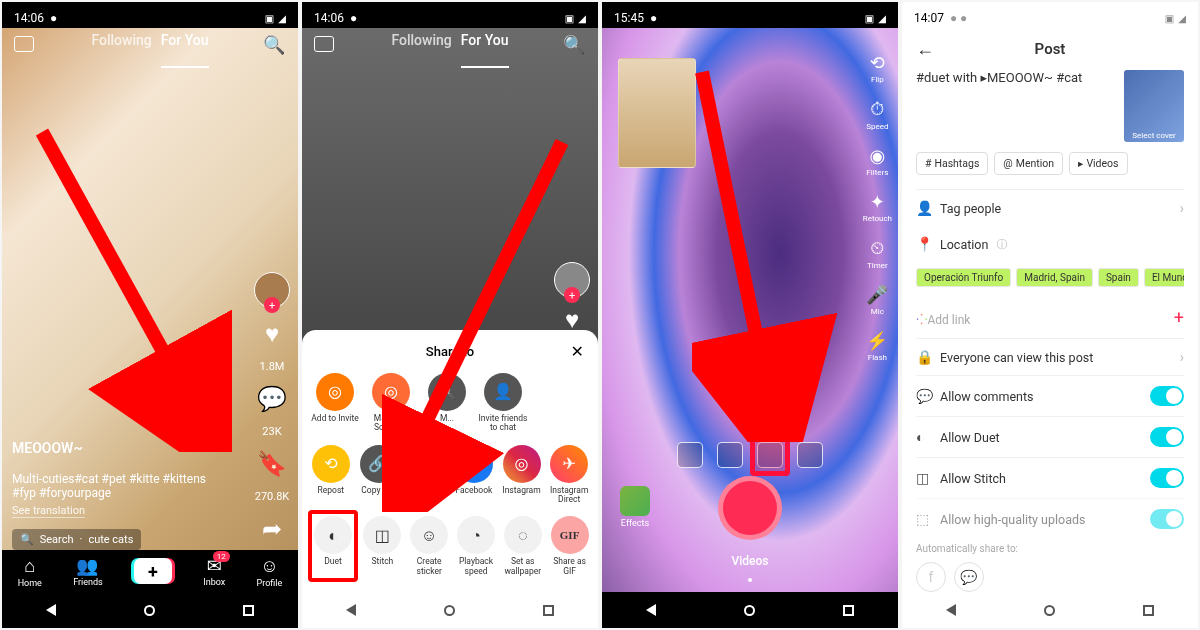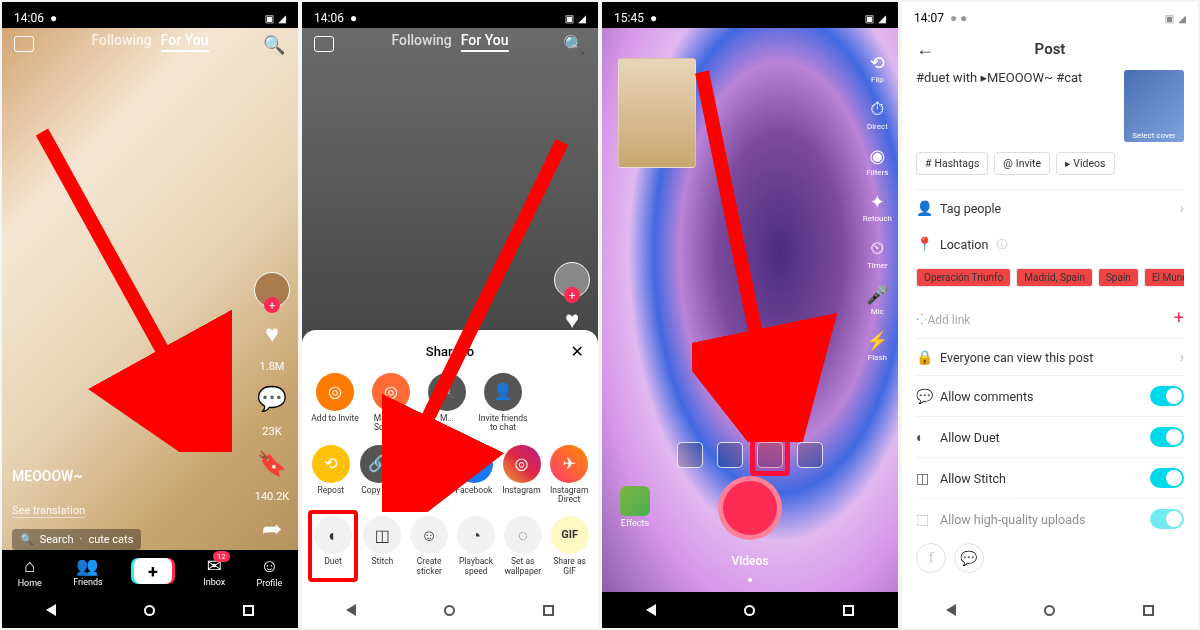--- a/index.html
+++ b/index.html
@@ -22,21 +22,21 @@
   .android-nav.dark .nav-circle { border-color: #fff; }
   .nav-square { width: 11px; height: 11px; border: 2px solid #555; }
   .android-nav.dark .nav-square { border-color: #fff; }
 
   
   .p1 { background: #000; }
   .feed-bg { position: absolute; inset: 26px 0 36px 0; background: linear-gradient(135deg, #d4a574 0%, #f5e6d3 25%, #e8d5b7 50%, #c9a671 75%, #b08d5a 100%); }
   .feed-top { position: absolute; top: 30px; left: 0; right: 0; display: flex; justify-content: center; gap: 9px; color: #fff; font-size: 14px; font-weight: 500; }
   .live-badge { position: absolute; left: 12px; top: 34px; width: 20px; height: 16px; border: 1.5px solid #fff; border-radius: 3px; }
   .search-top { position: absolute; right: 12px; top: 32px; font-size: 18px; color: #fff; }
-  .tab-active { border-bottom: 2.5px solid #fff; padding-bottom: 2px; }
+  .tab-active { border-bottom: 2.5px solid #fff; padding-bottom: 18px; }
   .tab-in { color: rgba(255,255,255,0.75); }
   .side-actions { position: absolute; right: 8px; top: 270px; display: flex; flex-direction: column; align-items: center; gap: 10px; color: #fff; font-size: 11px; }
   .action-icon { width: 32px; height: 32px; display: flex; align-items: center; justify-content: center; font-size: 24px; color: #fff; }
   .avatar-sm { width: 36px; height: 36px; border-radius: 50%; background: #a87c4f; border: 1.5px solid #fff; position: relative; }
   .avatar-plus { position: absolute; bottom: -6px; left: 50%; transform: translateX(-50%); width: 16px; height: 16px; background: #fe2c55; border-radius: 50%; color: #fff; font-size: 11px; display: flex; align-items: center; justify-content: center; }
   .caption { position: absolute; bottom: 110px; left: 10px; color: #fff; font-size: 12px; max-width: 200px; }
   .caption .author { font-weight: 600; font-size: 14px; margin-bottom: 16px; }
   .caption .trans { margin-top: 4px; font-size: 11px; opacity: 0.9; border-bottom: 0.5px solid rgba(255,255,255,0.6); display: inline-block; }
   .search-pill { position: absolute; bottom: 78px; left: 10px; background: rgba(0,0,0,0.35); color: #fff; border-radius: 4px; padding: 4px 8px; font-size: 11px; display: flex; gap: 6px; align-items: center; }
   .bottom-nav { position: absolute; bottom: 36px; left: 0; right: 0; height: 42px; background: #000; display: flex; justify-content: space-around; align-items: center; color: #fff; font-size: 9px; }
@@ -88,21 +88,21 @@
   .thumb { width: 60px; height: 72px; background: linear-gradient(135deg, #4a6eb0, #7fa3e0); border-radius: 3px; position: relative; font-size: 8px; color: #fff; display: flex; align-items: flex-end; justify-content: center; padding: 2px; text-align: center; }
   .chip-row { display: flex; gap: 6px; margin-bottom: 14px; }
   .chip { border: 1px solid #ddd; border-radius: 4px; padding: 4px 8px; font-size: 10.5px; display: flex; align-items: center; gap: 3px; color: #333; }
   .opt-row { display: flex; align-items: center; justify-content: space-between; padding: 10px 0; border-top: 0.5px solid #f0f0f0; font-size: 12.5px; }
   .opt-row .lbl { display: flex; align-items: center; gap: 8px; }
   .opt-row .ico { width: 16px; font-size: 14px; color: #555; }
   .chev { color: #bbb; font-size: 14px; }
   .toggle { width: 34px; height: 20px; background: #00d9e9; border-radius: 10px; position: relative; }
   .toggle::after { content: ''; position: absolute; right: 2px; top: 2px; width: 16px; height: 16px; background: #fff; border-radius: 50%; }
   .loc-chips { display: flex; gap: 5px; padding: 6px 0 10px; overflow: hidden; font-size: 10px; }
-  .loc-chip { border: 1px solid #e5e5e5; border-radius: 3px; padding: 3px 7px; white-space: nowrap; background: #ef4444; }
+  .loc-chip { border: 1px solid #e5e5e5; border-radius: 3px; padding: 3px 7px; white-space: nowrap; background: #bef264; }
   .addlink { display: flex; align-items: flex-end; justify-content: space-between; padding: 10px 0; color: #aaa; }
   .addlink .dots4 { font-size: 14px; }
   .share-to { font-size: 10px; color: #aaa; padding: 4px 0; }
   .share-to-row { display: flex; gap: 8px; padding: 4px 0 10px; }
   .share-circle { width: 30px; height: 30px; border-radius: 50%; border: 1px solid #e0e0e0; display: flex; align-items: center; justify-content: center; color: #ccc; font-size: 14px; }
 </style>
 </head>
 <body>
 
 <div class="phone p1">
@@ -126,28 +126,29 @@
 
   <div class="side-actions">
     <div class="avatar-sm">
         <div class="avatar-plus">+</div>
       </div>
     <div class="action-icon">♥</div>
     <div>1.8M</div>
     <div class="action-icon">💬</div>
     <div>23K</div>
     <div class="action-icon">🔖</div>
-    <div>140.2K</div>
+    <div>270.8K</div>
     <div class="action-icon">➦</div>
     <div>107.8K</div>
     <div class="spin-disc"></div>
   </div>
 
   <div class="caption">
     <div class="author">MEOOOW~</div>
+    <div>Multi-cuties#cat #pet #kitte #kittens #fyp #foryourpage</div>
     <div class="trans">See translation</div>
   </div>
 
   <div class="search-pill">
     <span>🔍</span>
     <span>Search</span>
     <span>·</span>
     <span>cute cats</span>
   </div>
 
@@ -280,21 +281,21 @@
         </div>
       <div class="share-item">
           <div class="share-icon" style="background:#f1f1f1;color:#333;">◔</div>
           <span>Playback speed</span>
         </div>
       <div class="share-item">
           <div class="share-icon" style="background:#f1f1f1;color:#333;">◌</div>
           <span>Set as wallpaper</span>
         </div>
       <div class="share-item">
-          <div class="share-icon" style="background:#fef9c3;color:#333;font-size:11px;font-weight:700;">GIF</div>
+          <div class="share-icon" style="background:#fca5a5;color:#333;font-size:11px;font-weight:700;font-family:Liberation Serif, serif;">GIF</div>
           <span>Share as GIF</span>
         </div>
     </div>
   </div>
 
   <div class="android-nav">
     <div class="nav-triangle"></div>
     <div class="nav-circle"></div>
     <div class="nav-square"></div>
   </div>
@@ -325,21 +326,21 @@
   <div class="p3-bg"></div>
   <div class="pip"></div>
 
   <div class="rec-side">
     <div class="ri">
         <span class="ico">⟲</span>
         <span>Flip</span>
       </div>
     <div class="ri">
         <span class="ico">⏱</span>
-        <span>Direct</span>
+        <span>Speed</span>
       </div>
     <div class="ri">
         <span class="ico">◉</span>
         <span>Filters</span>
       </div>
     <div class="ri">
         <span class="ico">✦</span>
         <span>Retouch</span>
       </div>
     <div class="ri">
@@ -412,21 +413,21 @@
           <span>Select cover</span>
         </div>
     </div>
     <div class="chip-row">
       <div class="chip">
           <span>#</span>
           <span>Hashtags</span>
         </div>
       <div class="chip">
           <span>@</span>
-          <span>Invite</span>
+          <span>Mention</span>
         </div>
       <div class="chip">
           <span>▸</span>
           <span>Videos</span>
         </div>
     </div>
 
     <div class="opt-row">
         <div class="lbl">
           <span class="ico">👤</span>
@@ -481,20 +482,21 @@
         <div class="toggle"></div>
       </div>
     <div class="opt-row" style="opacity:0.55;">
         <div class="lbl">
           <span class="ico">⬚</span>
           <span>Allow high-quality uploads</span>
         </div>
         <div class="toggle"></div>
       </div>
 
+    <div class="share-to">Automatically share to:</div>
     <div class="share-to-row">
       <div class="share-circle">
           <span>f</span>
         </div>
       <div class="share-circle">
           <span>💬</span>
         </div>
     </div>
 
   </div>

